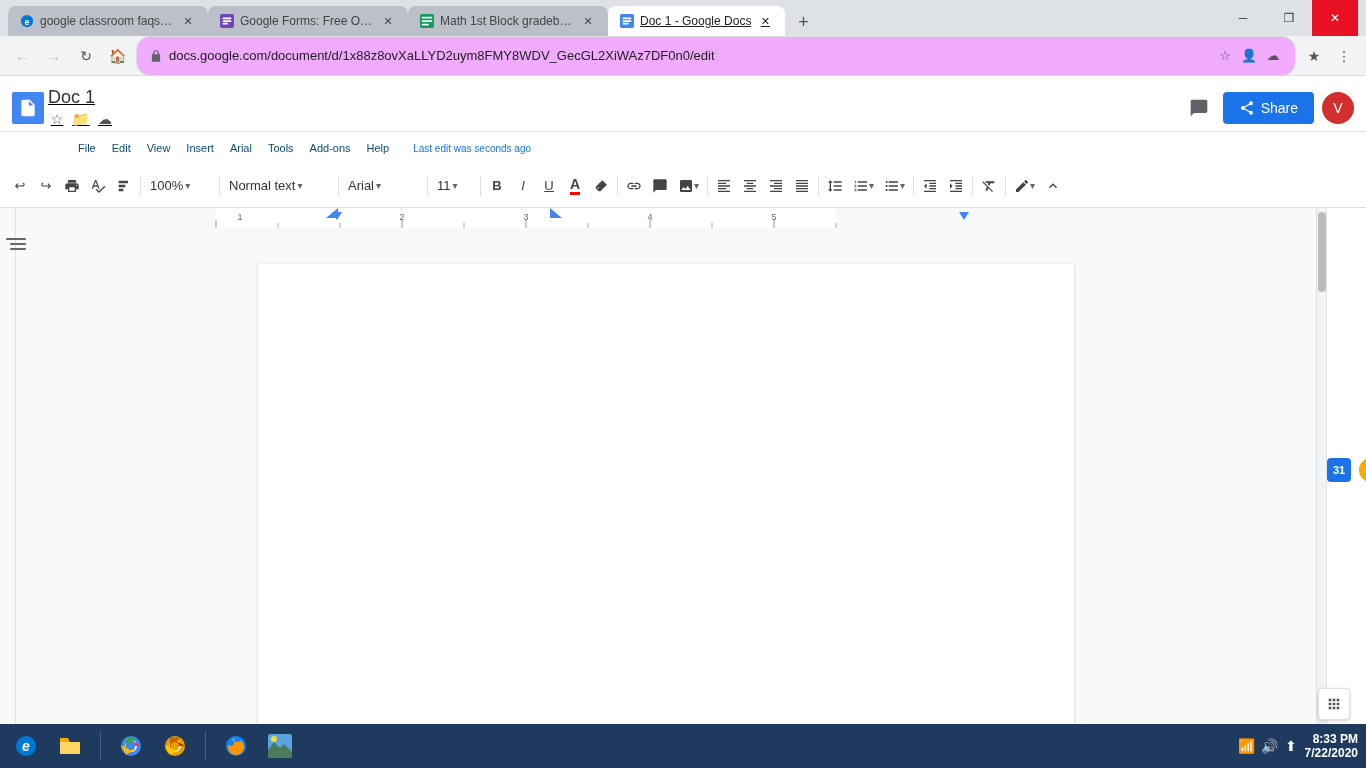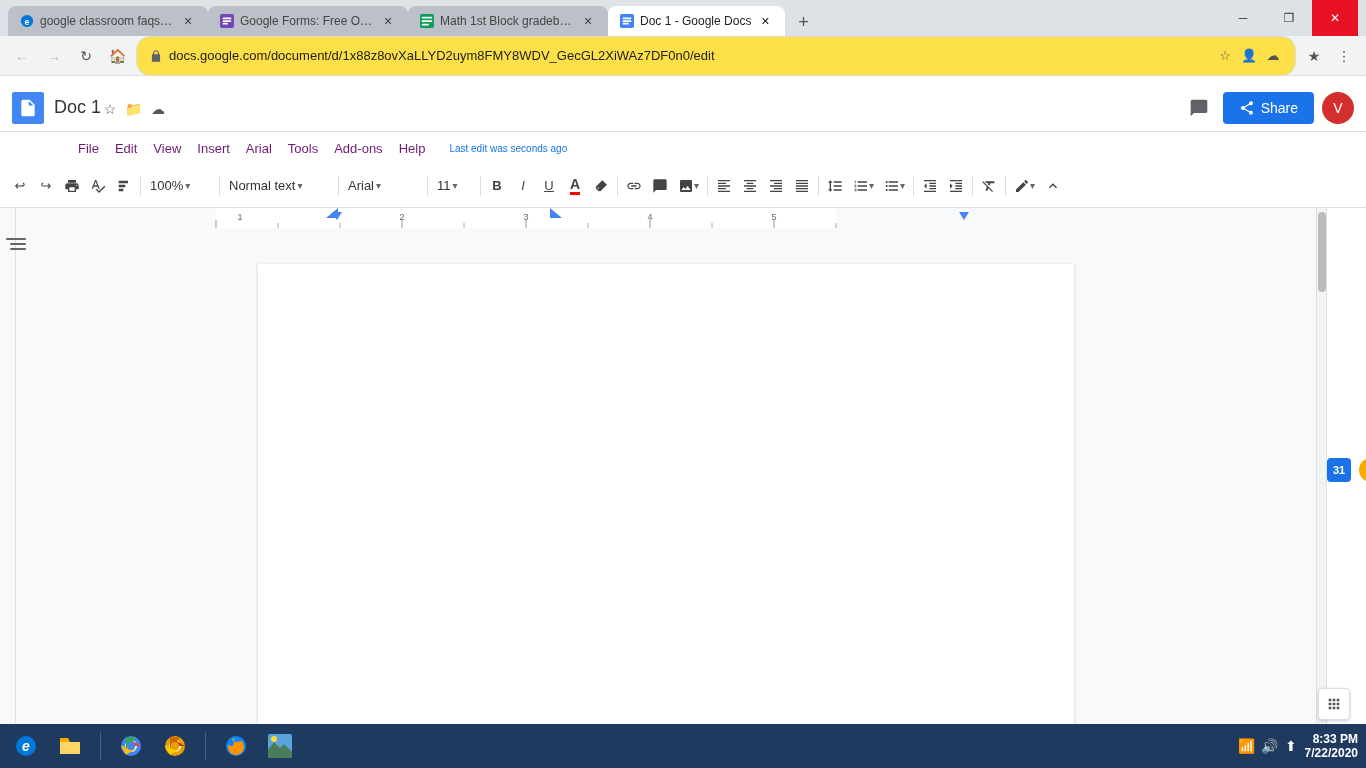--- a/index.html
+++ b/index.html
@@ -6,58 +6,58 @@
     body { font-family: Arial, sans-serif; font-size: 13px; background: #f1f3f4; overflow: hidden; width: 1366px; height: 768px; }
 
     
     .browser-frame { width: 1366px; height: 768px; display: flex; flex-direction: column; }
 
     
     .title-bar { background: #dee1e6; height: 36px; display: flex; align-items: center; padding: 0 8px; gap: 0; }
     .tabs-container { display: flex; align-items: flex-end; height: 36px; flex: 1; }
     .tab { display: flex; align-items: center; height: 30px; padding: 0 12px; border-radius: 8px 8px 0 0; font-size: 12px; max-width: 200px; min-width: 140px; gap: 6px; position: relative; cursor: pointer; }
     .tab.inactive { background: #bcc0c8; color: #444; }
-    .tab.active { background: #fff; color: #222; }
+    .tab.active { background: #fff; color: #222; text-decoration: underline; }
     .tab-icon { width: 14px; height: 14px; flex-shrink: 0; }
     .tab-title { overflow: hidden; text-overflow: ellipsis; white-space: nowrap; flex: 1; font-size: 12px; }
     .tab-close { width: 16px; height: 16px; border-radius: 50%; display: flex; align-items: center; justify-content: center; font-size: 11px; cursor: pointer; flex-shrink: 0; }
     .new-tab-btn { width: 28px; height: 28px; border-radius: 50%; display: flex; align-items: center; justify-content: center; cursor: pointer; font-size: 18px; color: #555; margin-left: 4px; }
     .window-controls { display: flex; align-items: center; gap: 0; margin-left: auto; }
     .win-btn { width: 46px; height: 36px; display: flex; align-items: center; justify-content: center; cursor: pointer; font-size: 12px; color: #333; }
     .win-btn.close { background: #e81123; color: white; }
 
     
     .address-bar { background: #f1f3f4; height: 40px; display: flex; align-items: center; padding: 0 8px; gap: 4px; border-bottom: 1px solid #ddd; }
     .nav-btn { width: 28px; height: 28px; border-radius: 50%; display: flex; align-items: center; justify-content: center; cursor: pointer; color: #555; font-size: 14px; }
     .nav-btn.disabled { color: #bbb; cursor: default; }
-    .address-input { flex: 1; height: 40px; background: #fde047; border: 1px solid #ddd; border-radius: 14px; padding: 0 12px; font-size: 13px; color: #222; display: flex; align-items: center; }
+    .address-input { flex: 1; height: 40px; background: #f0abfc; border: 1px solid #ddd; border-radius: 14px; padding: 0 12px; font-size: 13px; color: #222; display: flex; align-items: center; }
     .address-text { flex: 1; font-size: 13px; }
     .addr-icons { display: flex; align-items: center; gap: 4px; }
     .addr-icon { width: 20px; height: 20px; display: flex; align-items: center; justify-content: center; cursor: pointer; color: #555; font-size: 13px; }
     .browser-actions { display: flex; align-items: center; gap: 2px; }
 
     
     .app-area { flex: 1; display: flex; flex-direction: column; background: #fff; overflow: hidden; }
 
     
     .docs-header { background: #fff; display: flex; align-items: center; padding: 8px 12px 0 12px; height: 56px; border-bottom: 1px solid #e0e0e0; }
     .docs-logo { display: flex; align-items: center; gap: 8px; }
     .docs-logo-icon { width: 32px; height: 32px; background: #4285f4; display: flex; align-items: center; justify-content: center; border-radius: 2px; }
-    .docs-title-area { display: flex; flex-direction: row; margin-left: 10px; }
+    .docs-title-area { display: flex; flex-direction: column; margin-left: 4px; text-decoration: underline; }
     .doc-name { font-size: 18px; color: #333; font-weight: 400; }
     .doc-actions { display: flex; align-items: center; gap: 6px; margin-top: 2px; }
     .doc-action-btn { width: 18px; height: 18px; display: flex; align-items: center; justify-content: center; cursor: pointer; color: #555; font-size: 14px; }
     .header-right { margin-left: auto; display: flex; align-items: center; gap: 8px; }
     .comment-btn { width: 32px; height: 32px; display: flex; align-items: center; justify-content: center; cursor: pointer; color: #555; }
     .share-btn { background: #1a73e8; color: white; border-radius: 4px; padding: 8px 16px; font-size: 14px; font-weight: 500; cursor: pointer; display: flex; align-items: center; gap: 6px; }
     .user-avatar { width: 32px; height: 32px; border-radius: 50%; background: #d32f2f; color: white; display: flex; align-items: center; justify-content: center; font-size: 14px; font-weight: 500; cursor: pointer; }
 
     
     .menu-bar { background: #fff; display: flex; align-items: center; padding: 2px 70px 2px 70px; height: 32px; }
-    .menu-item { padding: 4px 8px; cursor: pointer; font-size: 13px; color: #701a75; border-radius: 4px; }
+    .menu-item { padding: 4px 8px; cursor: pointer; font-size: 11px; color: #0c4a6e; border-radius: 4px; }
     .last-edit { margin-left: 16px; font-size: 10px; color: #1a73e8; cursor: pointer; }
 
     
     .toolbar { background: #fff; display: flex; align-items: center; padding: 4px 8px; height: 44px; border-bottom: 1px solid #e0e0e0; gap: 2px; flex-wrap: nowrap; overflow: hidden; }
     .toolbar-btn { min-width: 24px; height: 28px; display: flex; align-items: center; justify-content: center; cursor: pointer; border-radius: 3px; font-size: 13px; color: #444; padding: 0 4px; }
     .toolbar-separator { width: 1px; height: 20px; background: #ddd; margin: 0 2px; }
     .toolbar-select { height: 28px; border: 1px solid transparent; border-radius: 3px; background: white; font-size: 13px; color: #333; cursor: pointer; display: flex; align-items: center; gap: 2px; padding: 0 4px; text-align: center; }
     .toolbar-select-text { font-size: 13px; }
     .dropdown-arrow { font-size: 10px; color: #666; }
     .font-size-select { width: 44px; }

